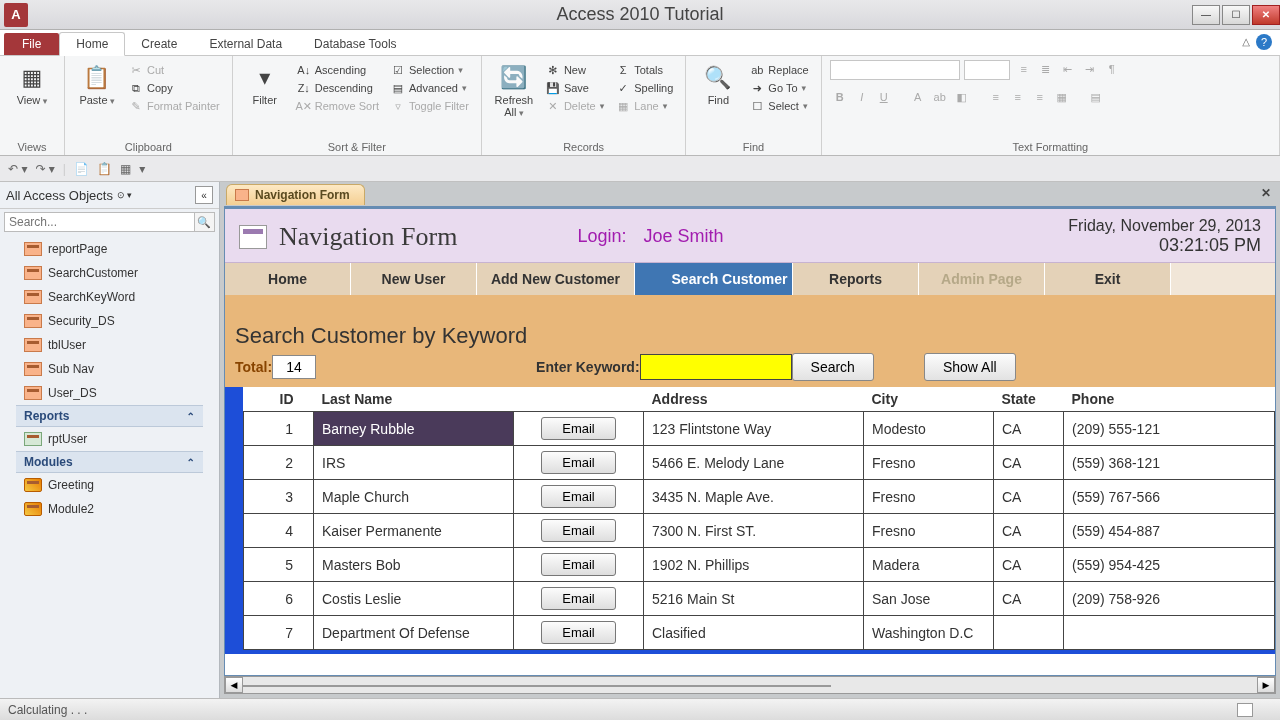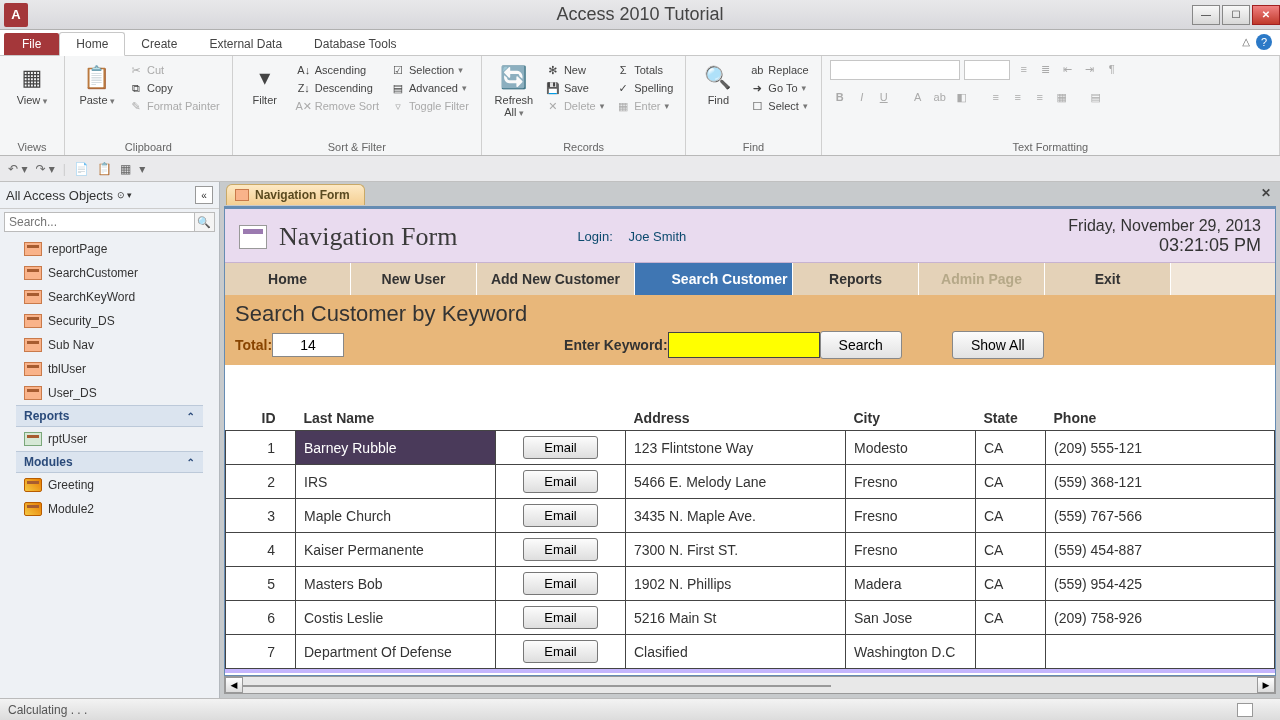--- a/index.html
+++ b/index.html
@@ -66,45 +66,45 @@
 .doc-tab { position:absolute;top:2px;left:6px; background:linear-gradient(#fde9c4,#f4cf93); border:1px solid #c9a967; border-bottom:none; padding:3px 14px 3px 8px; border-radius:6px 6px 0 0; display:flex;align-items:center;gap:6px;font-size:12px;font-weight:bold;color:#5a4a20; z-index:2;}
 .doc-tab .tab-ic { width:14px;height:12px;background:#f9b38a;border:1px solid #c97a4a;}
 .doc-close { position:absolute; top:4px; right:6px; width:16px;height:16px; color:#444;font-weight:bold;text-align:center;cursor:pointer;z-index:3;}
 .doc-body { position:absolute; top:24px; left:4px; right:4px; bottom:22px; background:#fff; border:1px solid #668cb3; border-top:3px solid #668cb3;}
 
 
 .navform-top { background:#e9dbef; padding:8px 14px 6px 14px; display:flex; align-items:center; border-bottom:1px solid #c7b3d1;}
 .navform-top .form-ic { width:28px;height:24px;border:1px solid #999;background:#fff;margin-right:12px;position:relative;}
 .navform-top .form-ic::before{content:"";position:absolute;top:3px;left:3px;right:3px;height:5px;background:#9b7ab0;}
 .navform-top .title { font-family:Georgia,serif; font-size:26px; color:#3a3a3a;}
-.navform-top .login { margin-left:120px; font-size:13px; color:#0c4a6e;}
+.navform-top .login { margin-left:120px; font-size:18px; color:#a21caf;}
 .navform-top .login .val { margin-left:12px;}
 .navform-top .datetime { margin-left:auto; text-align:right;}
 .navform-top .datetime .date { font-size:16px; color:#333;}
 .navform-top .datetime .time { font-size:18px; color:#333; font-weight:normal;}
 
 
 .navtabs { display:flex; background:#f1e6d8;}
 .navtab { flex:0 0 auto; padding:8px 0; width:126px; text-align:center; font-size:14px; font-weight:bold; color:#333; border-right:1px solid #fff; background:#e4d2b8; cursor:pointer;}
 .navtab.wide { width:158px;}
 .navtab.active { background:#3f76b3; color:#fff;padding-left:32px;}
 .navtab.ghost { color:#b5a888;}
 
 
 .orange { background:#e8b77a; padding:6px 10px;}
-.orange .heading { font-size:22px; color:#333; margin-bottom:4px;}
+.orange .heading { font-size:22px; color:#333; margin-bottom:4px;margin-top:22px;}
 .orange .controls { display:flex; align-items:center; }
 .orange .total-lbl { font-size:14px; font-weight:bold; color:#884400;}
-.orange .total-box { width:72px; padding:3px 6px; border:1px solid #888; background:#fff; text-align:center; font-size:14px;}
+.orange .total-box { width:44px; padding:3px 6px; border:1px solid #888; background:#fff; text-align:center; font-size:14px;}
 .orange .kw-lbl { font-size:14px; font-weight:bold; color:#333; margin-left:220px;}
 .orange .kw-input { width:152px; height:26px; background:#ffff00; border:1px solid #444;}
 .orange .act-btn { padding:5px 18px; background:linear-gradient(#fcfcfc,#e2e2e2); border:1px solid #888; border-radius:3px; font-size:14px; cursor:pointer;}
 
 
-.grid-wrap { background:#c4b5fd; padding:0 0 4px 0;margin-top:41px;}
+.grid-wrap { background:#1d4ed8; padding:0 0 4px 18px;}
 table.grid { width:100%; border-collapse:collapse; font-size:14px; background:#fff;}
 table.grid th { background:transparent; color:#333; font-weight:bold; padding:4px 8px; text-align:left; border:none; font-size:14px;}
 table.grid th:first-child { text-align:right; padding-right:20px;}
 table.grid td { border:1px solid #444; padding:5px 8px; color:#333; background:#fff;}
 table.grid td.idcell { text-align:right; padding-right:20px; width:70px;}
 table.grid td.sel { background:#4a3a5a; color:#fff;}
 table.grid td.emailcell { text-align:center; width:130px;}
 .email-btn { padding:3px 20px; background:linear-gradient(#fcfcfc,#dedede); border:1px solid #777; border-radius:3px; font-size:13px; cursor:pointer;}
 .hdr-row th { padding-bottom:4px;}
 
@@ -240,21 +240,21 @@
         <div class="row-btn">
             <span class="ic">Σ</span>
             <span>Totals</span>
           </div>
         <div class="row-btn">
             <span class="ic">✓</span>
             <span>Spelling</span>
           </div>
         <div class="row-btn disabled dd-arrow">
             <span class="ic">▦</span>
-            <span>Enter</span>
+            <span>Lane</span>
           </div>
       </div>
     </div>
     <div class="group-label">Records</div>
   </div>
 
   <div class="ribbon-group">
     <div class="group-body">
       <div class="big-btn">
         <div class="icon">🔍</div>
@@ -352,25 +352,25 @@
         <div class="side-item">
           <div class="obj-ic"></div>
           <span>SearchKeyWord</span>
         </div>
         <div class="side-item">
           <div class="obj-ic"></div>
           <span>Security_DS</span>
         </div>
         <div class="side-item">
           <div class="obj-ic"></div>
+          <span>tblUser</span>
+        </div>
+        <div class="side-item">
+          <div class="obj-ic"></div>
           <span>Sub Nav</span>
-        </div>
-        <div class="side-item">
-          <div class="obj-ic"></div>
-          <span>tblUser</span>
         </div>
         <div class="side-item">
           <div class="obj-ic"></div>
           <span>User_DS</span>
         </div>
         <div class="side-group">
           <span>Reports</span>
           <span class="chev">⌃</span>
         </div>
         <div class="side-item rpt">

